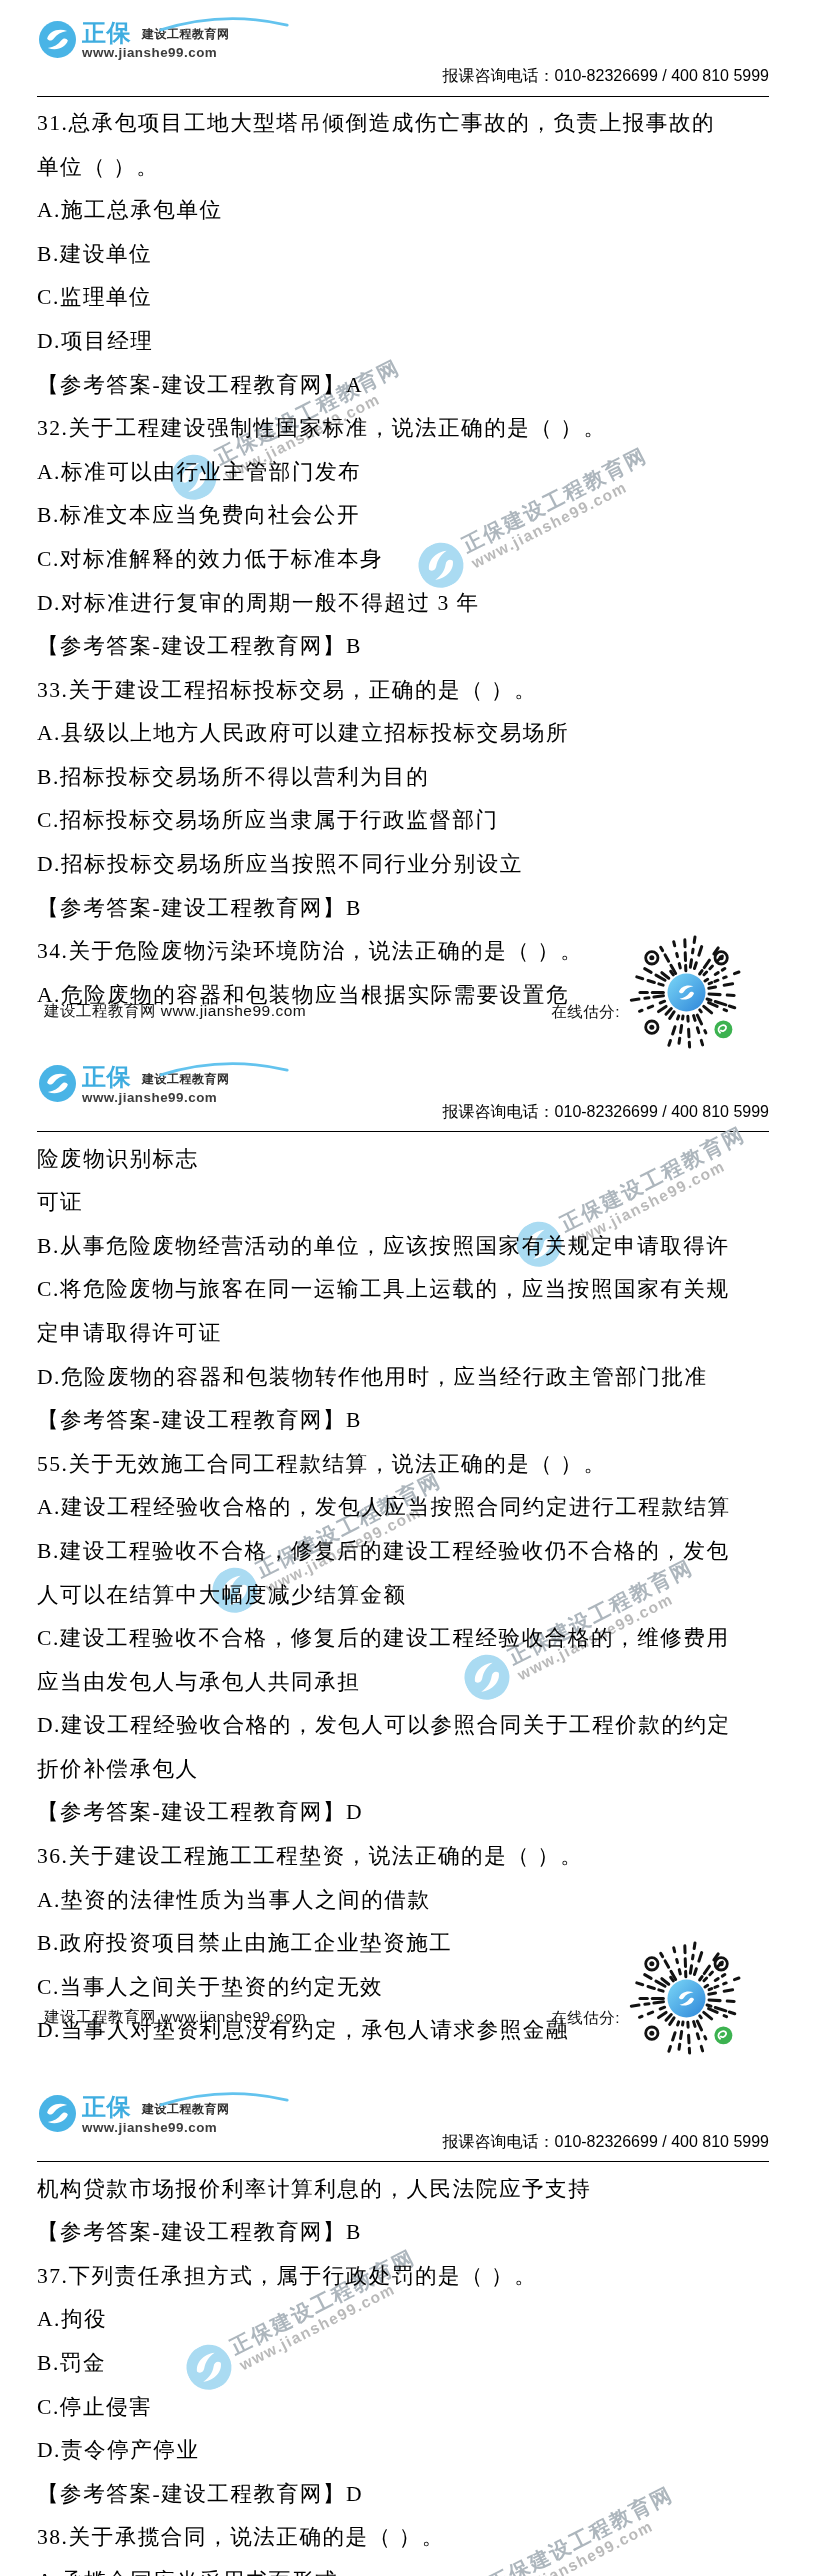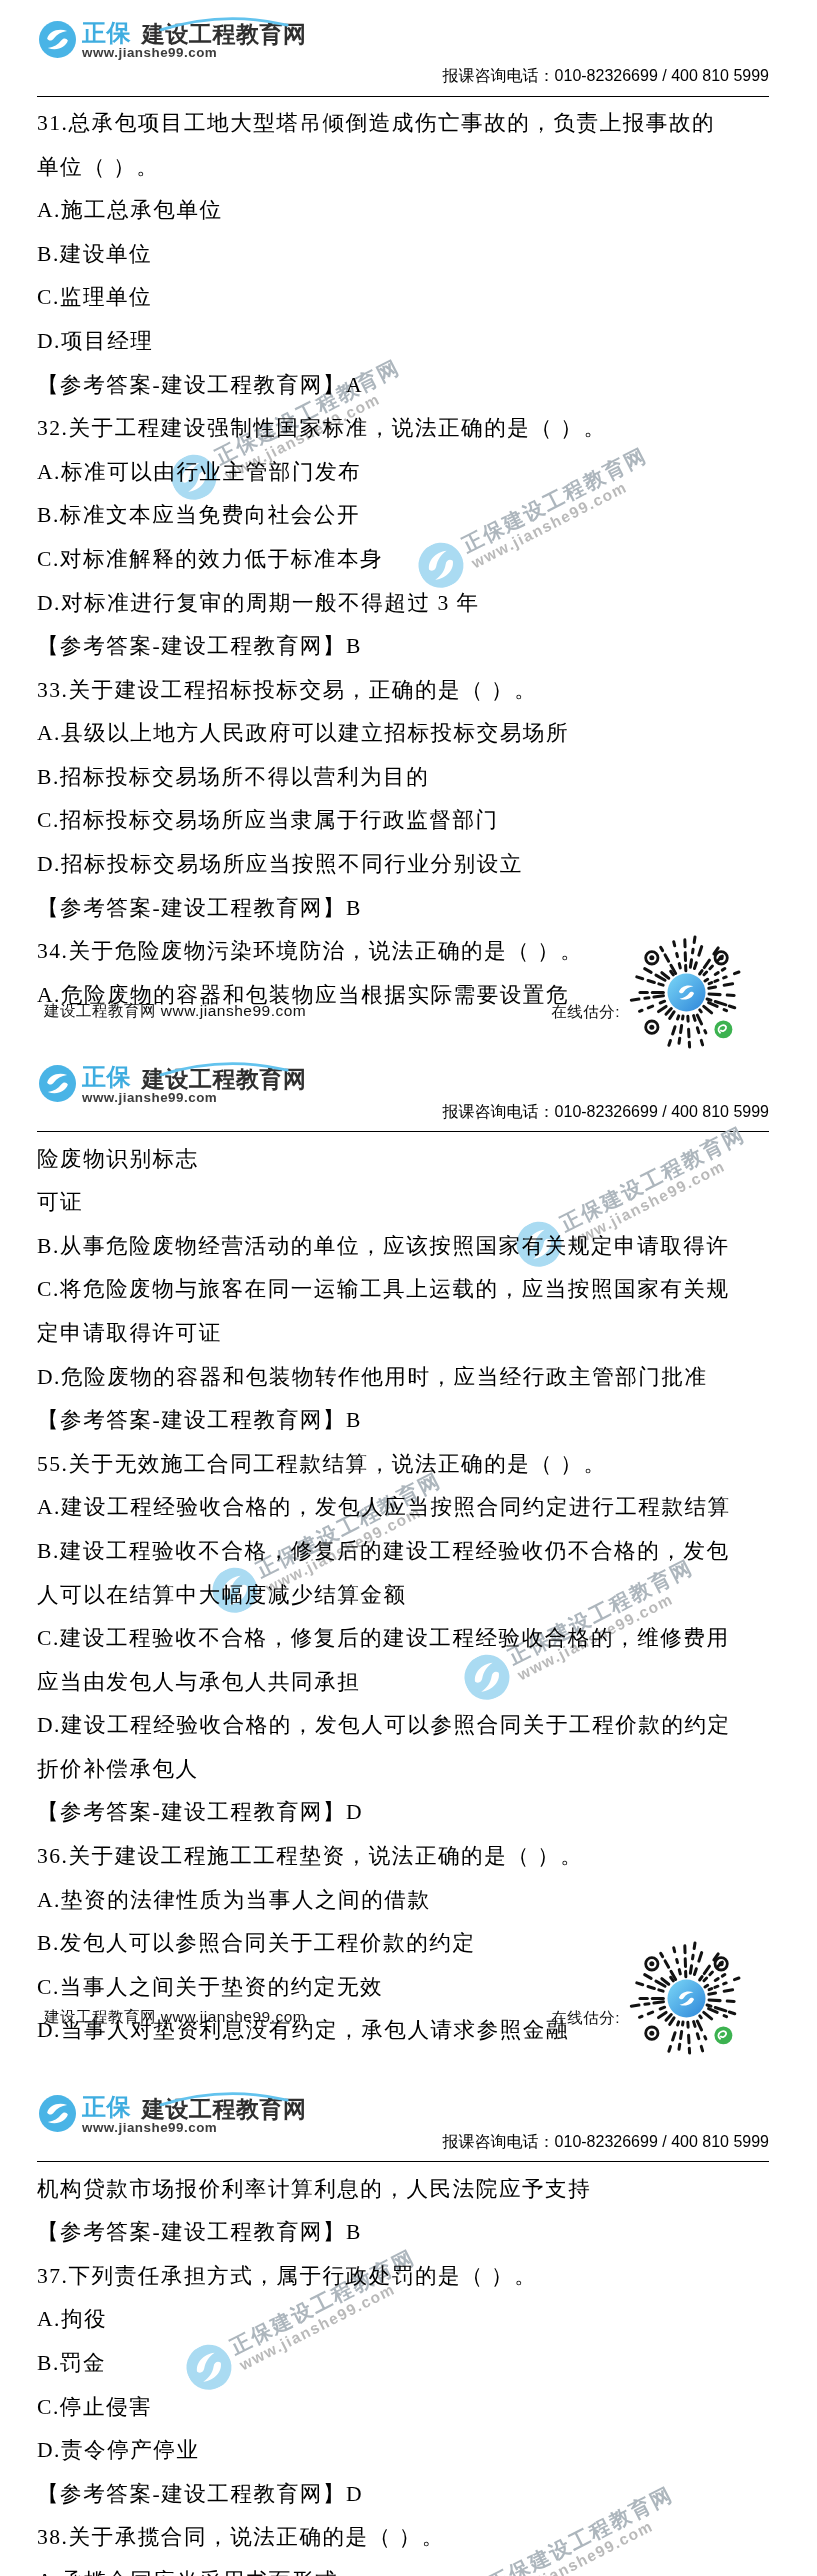--- a/index.html
+++ b/index.html
@@ -18,21 +18,21 @@
   .page-header{position:relative;height:76px;padding-top:20.6px;box-sizing:content-box;}
   .page:not(:first-child) .page-header{height:66px;padding-top:5.2px;}
   .brand{position:absolute;left:39px;top:20.6px;height:43px;width:268px;}
   .page:not(:first-child) .brand{top:4.1px;}
   .logo-circle{position:absolute;left:0;top:0;width:37px;height:37px;}
   .logo-circle svg{display:block;width:37px;height:37px;}
   .brand-text{position:absolute;left:43px;top:0;font-family:"Liberation Sans","DejaVu Sans",sans-serif;}
   .brand-arc{position:absolute;left:76px;top:-6.2px;width:132px;height:18.5px;pointer-events:none;}
   .brand-row{display:flex;align-items:flex-end;gap:11px;white-space:nowrap;}
   .brand-cn{font-size:24px;line-height:24px;font-weight:bold;color:#3fade0;letter-spacing:0.5px;}
-  .brand-site{font-size:23px;line-height:20.6px;font-weight:bold;color:#2f2f2f;letter-spacing:0.5px;}
+  .brand-site{font-size:12px;line-height:20.6px;font-weight:bold;color:#2f2f2f;letter-spacing:0.5px;}
   .brand-url{font-size:13.4px;line-height:15.5px;font-weight:bold;color:#3c3c3c;margin-top:0.5px;letter-spacing:0.5px;}
   .phone{
     position:absolute;right:49px;bottom:9.3px;
     font-family:"Liberation Sans","DejaVu Sans",sans-serif;
     font-size:16px;color:#000;white-space:nowrap;text-align:center;
   }
   .rule{position:absolute;left:37px;right:49px;bottom:0;border:none;border-top:1.5px solid #000;margin:0;}
 
   
   .content{position:relative;padding:14.4px 20.6px 0 37px;z-index:2;}
@@ -293,21 +293,21 @@
         <p class="line">A.建设工程经验收合格的，发包人应当按照合同约定进行工程款结算</p>
         <p class="line">B.建设工程验收不合格，修复后的建设工程经验收仍不合格的，发包</p>
         <p class="line">人可以在结算中大幅度减少结算金额</p>
         <p class="line">C.建设工程验收不合格，修复后的建设工程经验收合格的，维修费用</p>
         <p class="line">应当由发包人与承包人共同承担</p>
         <p class="line">D.建设工程经验收合格的，发包人可以参照合同关于工程价款的约定</p>
         <p class="line">折价补偿承包人</p>
         <p class="line">【参考答案-建设工程教育网】D</p>
         <p class="line">36.关于建设工程施工工程垫资，说法正确的是（  ）。</p>
         <p class="line">A.垫资的法律性质为当事人之间的借款</p>
-        <p class="line">B.发包人可以参照合同关于工程价款的约定</p>
+        <p class="line">B.政府投资项目禁止由施工企业垫资施工</p>
         <p class="line">C.当事人之间关于垫资的约定无效</p>
         <p class="line">D.当事人对垫资利息没有约定，承包人请求参照金融</p>
       </div>
 
     <div class="wm wm1">
       <div class="wm-inner">
         <span class="wm-circle">
           <svg viewBox="0 0 100 100">
               <circle cx="50" cy="50" r="50" fill="#8ecfee"></circle>
               <use href="#zmark" fill="#ffffff"></use>

